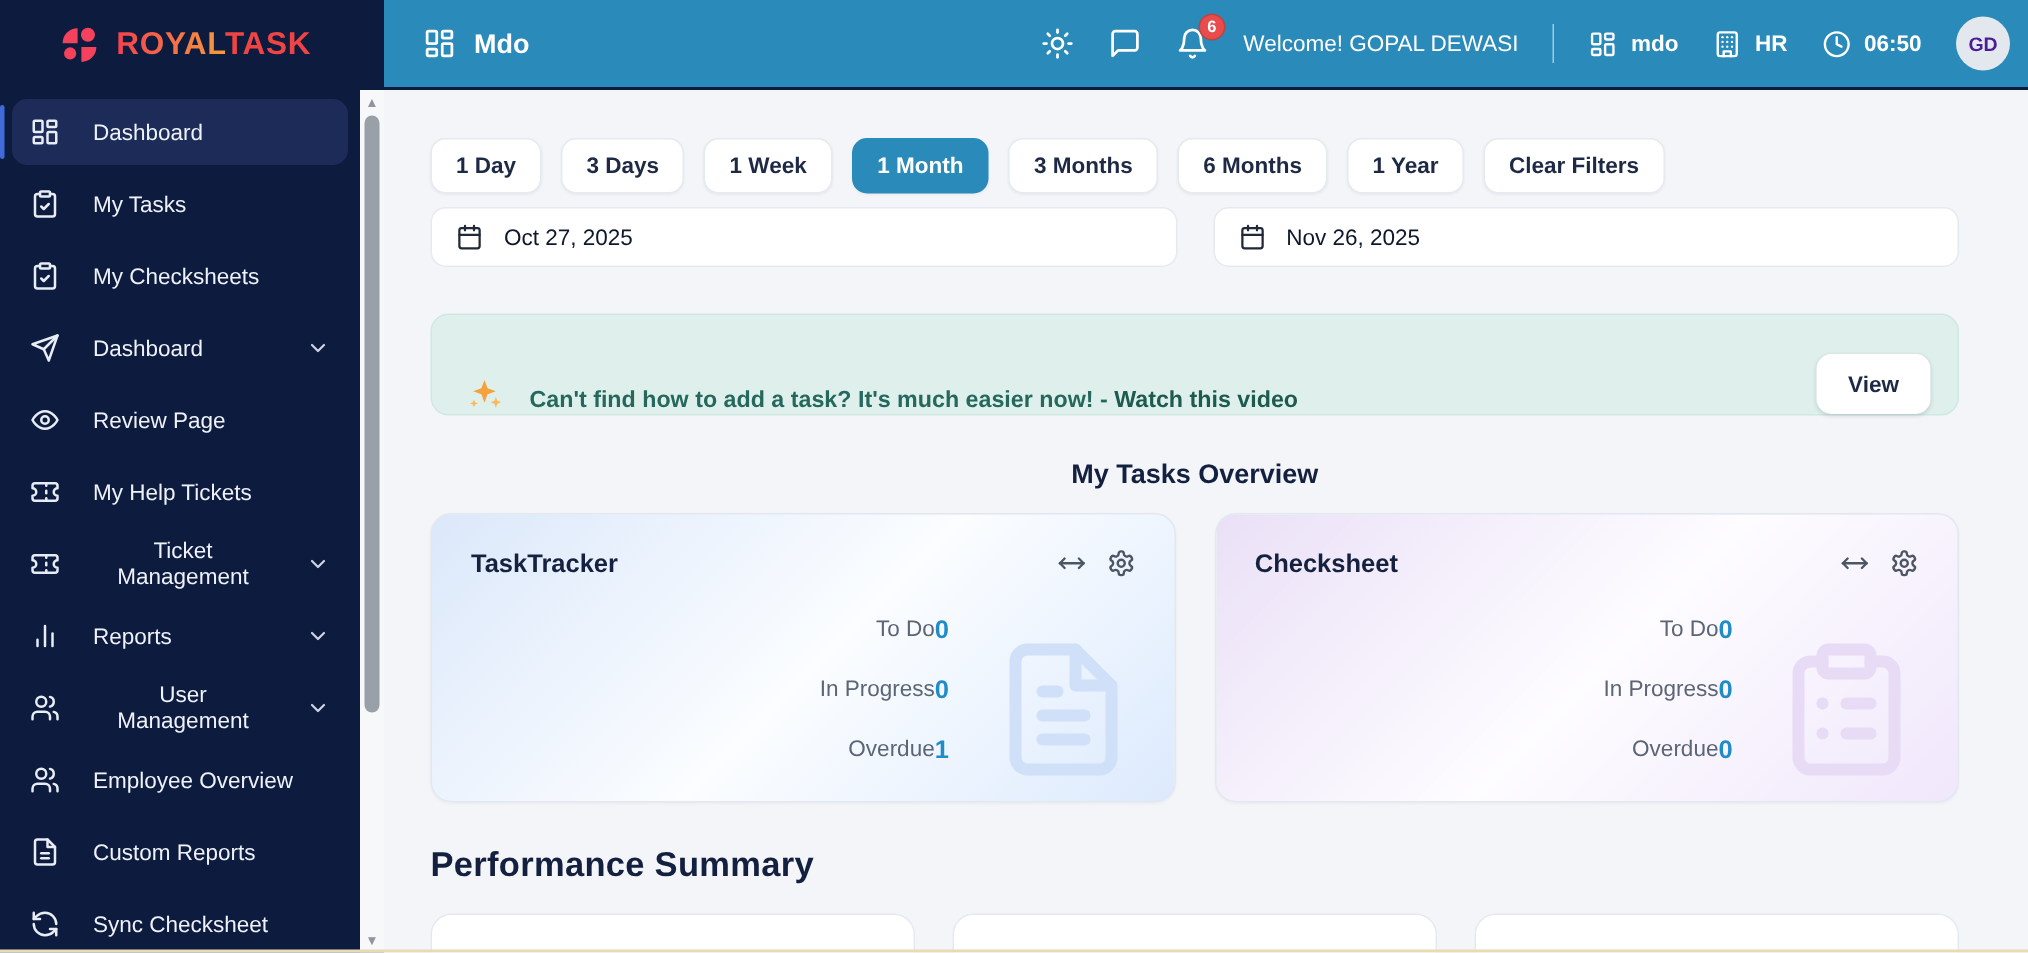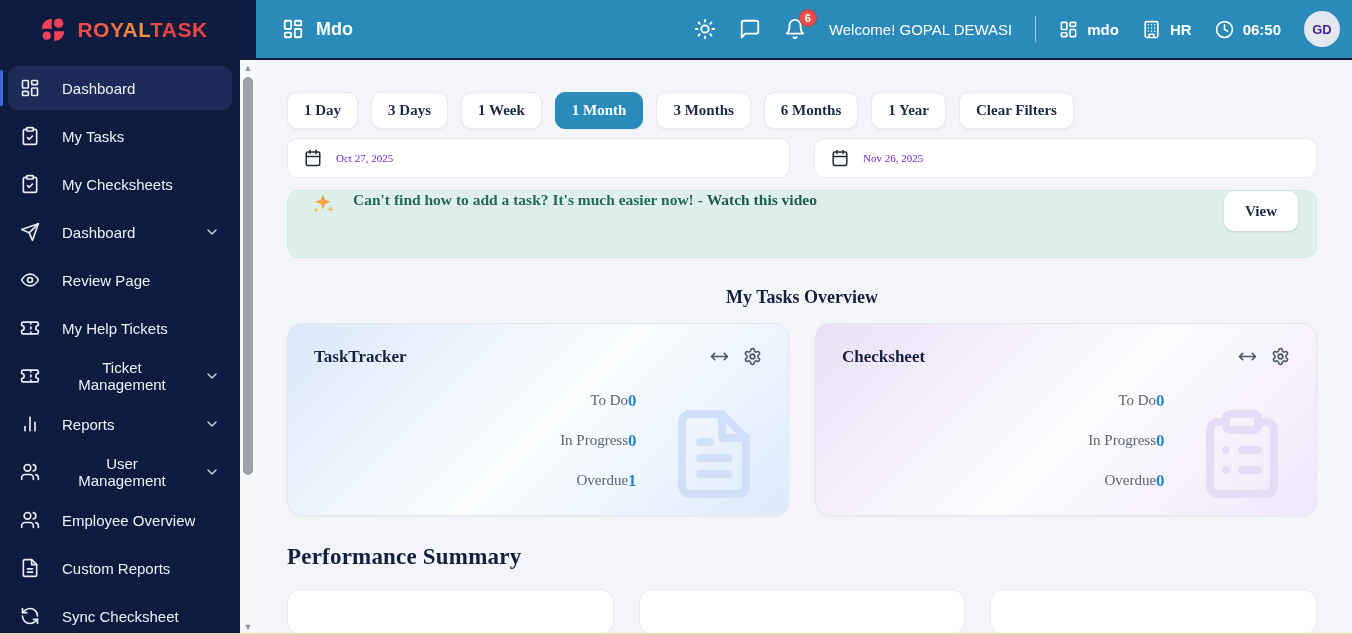--- a/index.html
+++ b/index.html
@@ -72,45 +72,45 @@
   .welcome { font-weight:400; font-size:15px; white-space:nowrap; }
   .tb-divider { width:1px; height:26px; background:rgba(255,255,255,.55); }
   .meta { display:flex; gap:9px; align-items:center; font-weight:700; font-size:15px; cursor:pointer; }
   .meta svg { width:19px; height:19px; }
   .avatar {
     width:36px; height:36px; border-radius:50%; background:#e3e8ee; color:#4c1d95;
     display:flex; align-items:center; justify-content:center;
     font-weight:700; font-size:13px; cursor:pointer;
   }
 
-  .content { flex:1; padding:32px 35px 0 31px; overflow:hidden; background:#f3f5f8;font-family:Liberation Serif, serif; }
+  .content { flex:1; padding:32px 46px 0 31px; overflow:hidden; background:#f3f5f8; }
 
   
   .filters { display:flex; gap:13px; }
   .fbtn {
     height:37px; padding:0 16px; border-radius:10px; background:#fff;
     border:1px solid #e6e9ef; font-size:15px; font-weight:600; color:#1e2a45;
     display:flex; align-items:center; cursor:pointer;
     box-shadow:0 1px 2px rgba(16,24,40,.05); font-family:inherit;
   }
   .fbtn.active { background:#2a8ab9; color:#fff; border-color:#2a8ab9; }
 
   
   .dates { display:flex; gap:24px; margin-top:9px; }
   .date-input {
     flex:1; height:40px; background:#fff; border:1px solid #e6e9ef; border-radius:10px;
     display:flex; align-items:center; gap:14px; padding:0 16px;
-    color:#6d28d9; font-size:11px; font-weight:500; cursor:pointer;
+    color:#0f172a; font-size:15px; font-weight:500; cursor:pointer;
   }
   .date-input svg { width:18px; height:18px; color:#1f2937; }
 
   
   .banner {
-    margin-top:12px; height:68px; background:#dff0ec; border:1px solid #cfe8e2;
-    border-radius:12px; display:flex; align-items:flex-start; padding:0 18px 0 22px; gap:17px;
+    margin-top:31px; height:68px; background:#dff0ec; border:1px solid #cfe8e2;
+    border-radius:12px; display:flex; align-items:flex-end; padding:0 18px 0 22px; gap:17px;
   }
   .sparkle { width:26px; height:26px; }
   .banner-text { font-size:15.5px; font-weight:600; color:#25685d; }
   .banner-link { font-weight:800; color:#1d5a4f; cursor:pointer; }
   .view-btn {
     margin-left:auto; background:#fff; height:40px; padding:0 21px; border-radius:10px;
     border:none; font-size:15px; font-weight:600; color:#1e2a45;
     box-shadow:0 1px 3px rgba(16,24,40,.14); cursor:pointer; font-family:inherit;
   }
 

